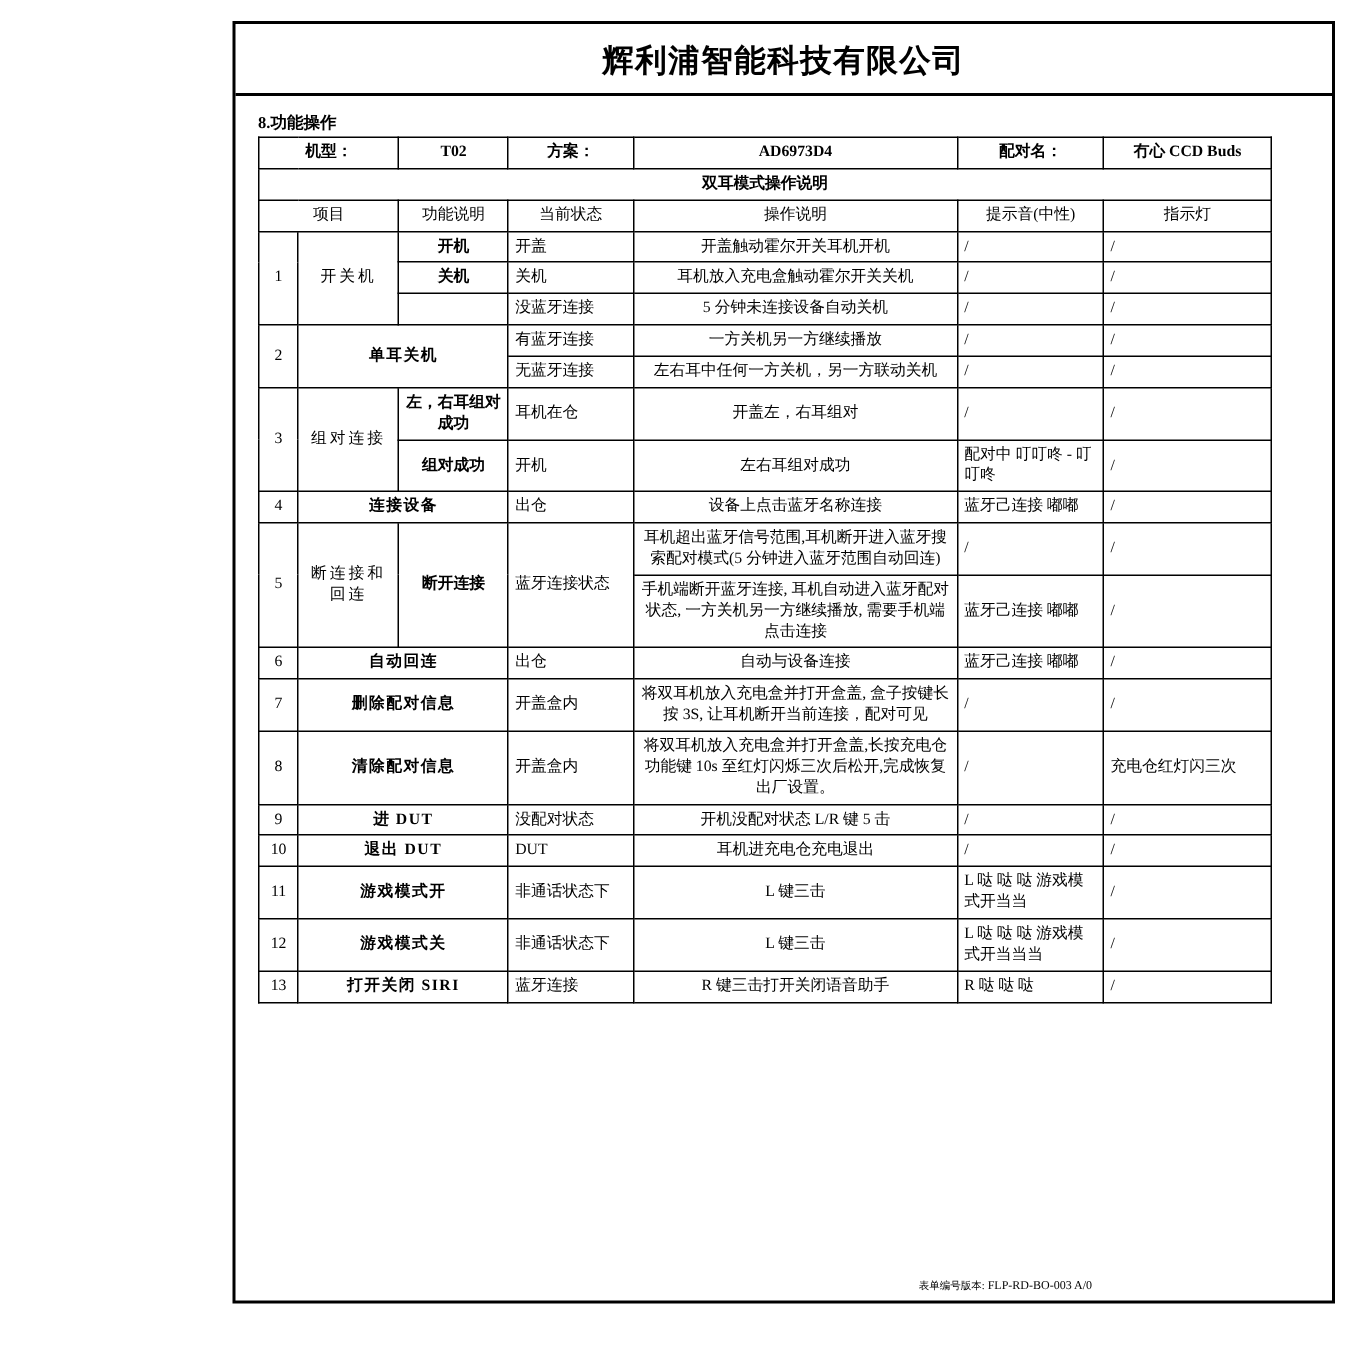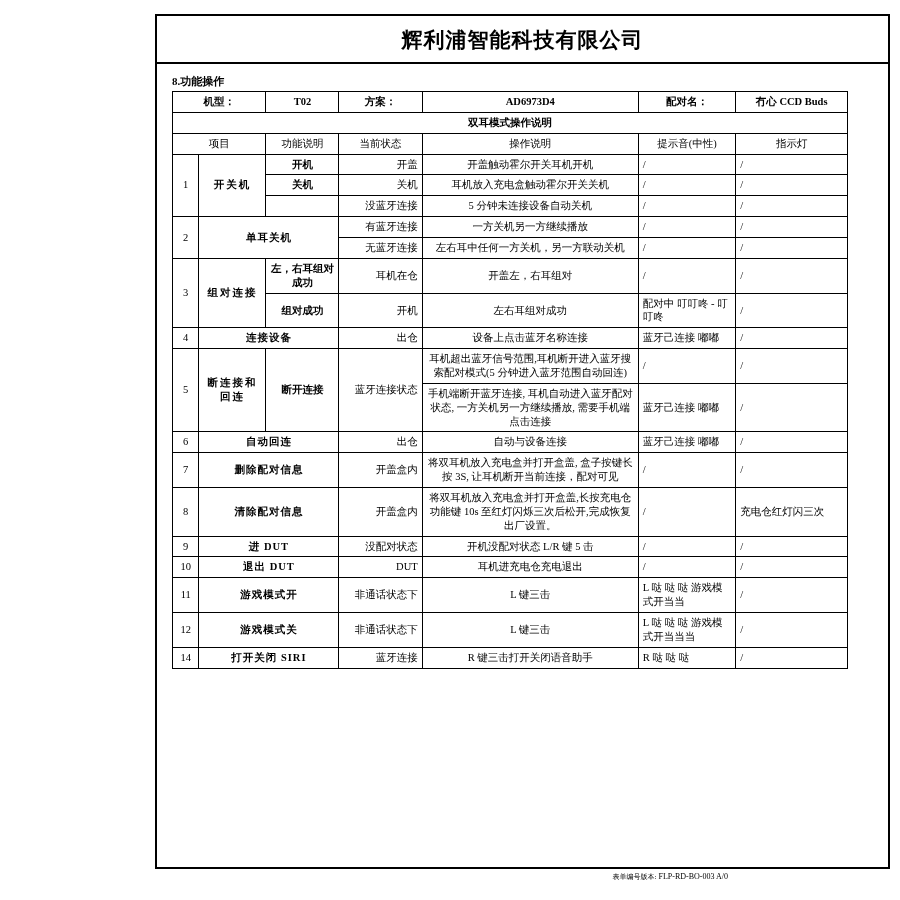--- a/index.html
+++ b/index.html
@@ -92,45 +92,45 @@
     font-size: 11px;
   }
   .grp-cell {
     text-align: center;
     font-weight: bold;
     font-size: 12.5px;
     letter-spacing: 1px;
   }
   .grp-vert {
     text-align: center;
-    font-weight: bold;
+    font-weight: normal;
     font-size: 12.5px;
     line-height: 1.15;
   }
   .fn-cell {
     text-align: center;
     font-weight: bold;
     font-size: 11.5px;
   }
-  .state-cell { text-align: right; font-size: 10.5px; }
+  .state-cell { text-align: left; font-size: 10.5px; }
   .op-cell { text-align: center; font-size: 10.5px; }
   .tone-cell { text-align: left; font-size: 10.5px; }
   .led-cell { text-align: left; font-size: 10.5px; }
   .footer-page {
     position: absolute;
     left: 157px;
     top: 845px;
     width: 731px;
     text-align: center;
     font-size: 11px;
   }
   .footer-code {
     position: absolute;
     right: 172px;
-    top: 872px;
+    top: 852px;
     font-size: 8px;
     text-align: center;
   }
   .footer-code .small {
     font-size: 7px;
   }
 </style>
 </head>
 <body>
 
@@ -313,21 +313,21 @@
       <tr>
         <td class="num-cell">12</td>
         <td class="grp-cell" colspan="2">游戏模式关</td>
         <td class="state-cell">非通话状态下</td>
         <td class="op-cell">L 键三击</td>
         <td class="tone-cell">L 哒 哒 哒 游戏模式开当当当</td>
         <td class="led-cell">/</td>
       </tr>
 
       <tr>
-        <td class="num-cell">14</td>
+        <td class="num-cell">13</td>
         <td class="grp-cell" colspan="2">打开关闭 SIRI</td>
         <td class="state-cell">蓝牙连接</td>
         <td class="op-cell">R 键三击打开关闭语音助手</td>
         <td class="tone-cell">R 哒 哒 哒</td>
         <td class="led-cell">/</td>
       </tr>
     </tbody>
   </table>
 
   <div class="footer-code">

